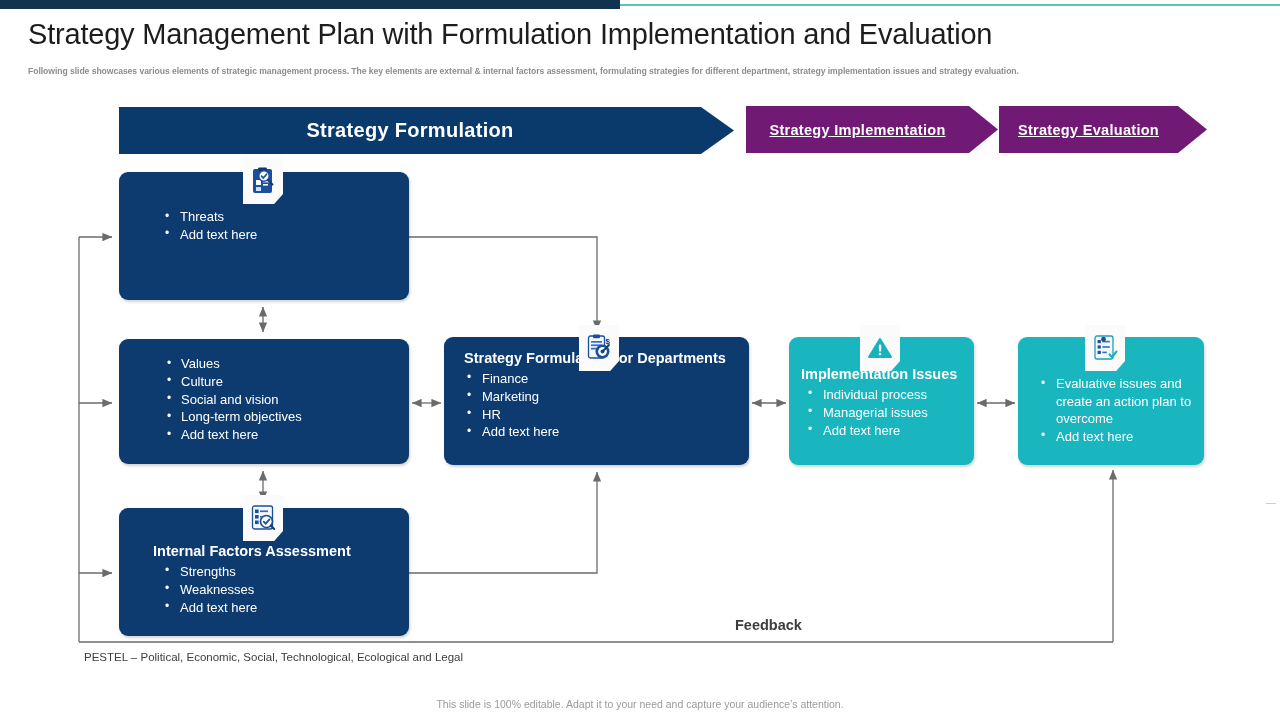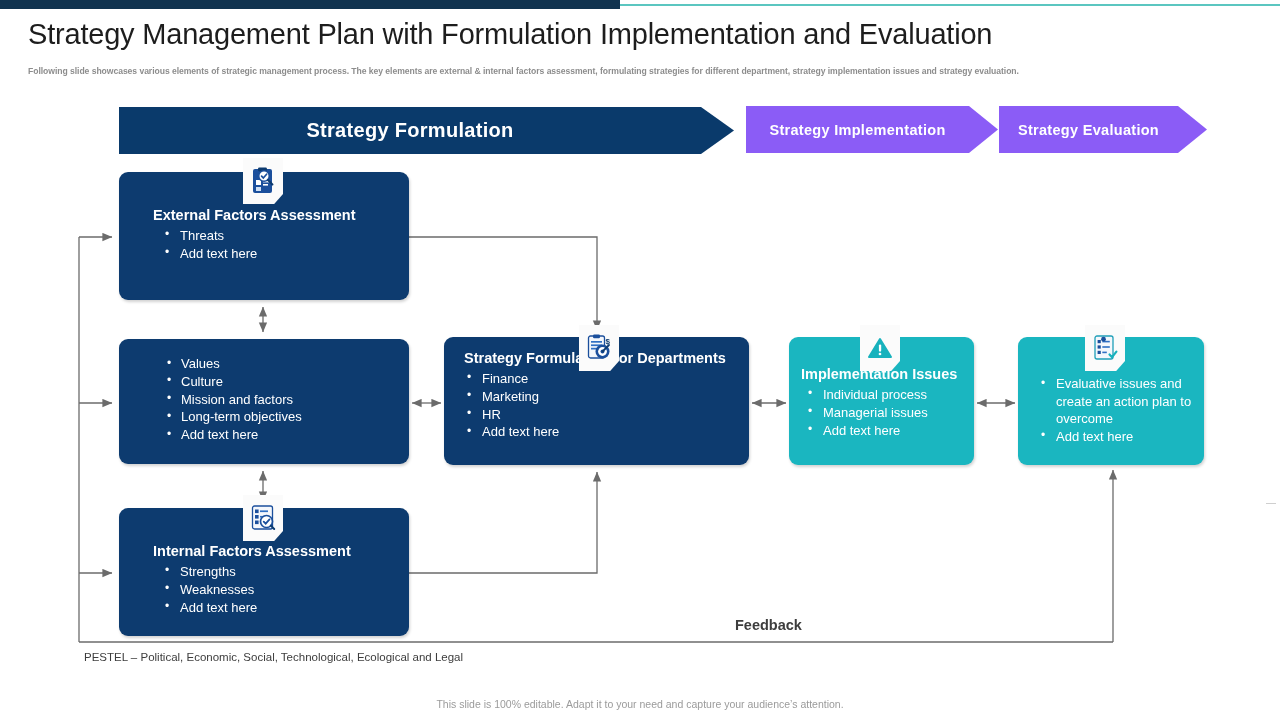--- a/index.html
+++ b/index.html
@@ -34,21 +34,21 @@
   }
 
   
   .chev {
     position:absolute; height:47px;
     display:flex; align-items:center; justify-content:center;
     color:#ffffff; font-weight:bold; letter-spacing:.3px;
   }
   .chev span { position:relative; z-index:2; }
   .chev-navy { background:#0a3a6b; }
-  .chev-teal { background:#8b5cf6; }
+  .chev-teal { background:#701a75;text-decoration:underline; }
   .chev-1 {
     left:119px; top:107px; width:615px;
     clip-path: polygon(0 0, calc(100% - 33px) 0, 100% 50%, calc(100% - 33px) 100%, 0 100%);
     font-size:20px;
     padding-right:33px;
   }
   .chev-2 {
     left:746px; top:106px; width:252px;
     clip-path: polygon(0 0, calc(100% - 29px) 0, 100% 50%, calc(100% - 29px) 100%, 0 100%);
     font-size:14.5px;
@@ -186,21 +186,20 @@
 
       <path d="M412,403 L441,403" marker-end="url(#ah)" marker-start="url(#ah-start)"></path>
 
       <path d="M752,403 L786,403" marker-end="url(#ah)" marker-start="url(#ah-start)"></path>
 
       <path d="M977,403 L1015,403" marker-end="url(#ah)" marker-start="url(#ah-start)"></path>
     </g>
   </svg>
 
   <div class="card card-navy" id="card-external">
-    <div class="card-head">External Factors Assessment</div>
     <ul class="card-body">
       <li>Threats</li>
       <li>Add text here</li>
     </ul>
   </div>
   <div class="icon-badge fold" style="left:243px; top:158px;">
     <svg width="26" height="28" viewBox="0 0 26 28">
       <rect x="3" y="2" width="19" height="24" rx="2" fill="#1b4f9c"></rect>
       <rect x="8" y="0.5" width="9" height="4" rx="1.4" fill="#0d3b6f"></rect>
       <rect x="6" y="13" width="5" height="5" fill="#ffffff"></rect>
@@ -210,21 +209,21 @@
       <circle cx="14" cy="9" r="5.3" fill="#ffffff" stroke="#1b4f9c" stroke-width="1.6"></circle>
       <path d="M11.6 9.2 l1.7 1.8 l3.3 -3.8" stroke="#1b4f9c" stroke-width="1.7" fill="none" stroke-linecap="round"></path>
       <path d="M18 13 l4.4 4.4" stroke="#0d3b6f" stroke-width="2.1" stroke-linecap="round"></path>
     </svg>
   </div>
 
   <div class="card card-navy" id="card-values">
     <ul class="card-body">
       <li>Values</li>
       <li>Culture</li>
-      <li>Mission and factors</li>
+      <li>Social and vision</li>
       <li>Long-term objectives</li>
       <li>Add text here</li>
     </ul>
   </div>
 
   <div class="card card-navy" id="card-internal">
     <div class="card-head">Internal Factors Assessment</div>
     <ul class="card-body">
       <li>Strengths</li>
       <li>Weaknesses</li>

